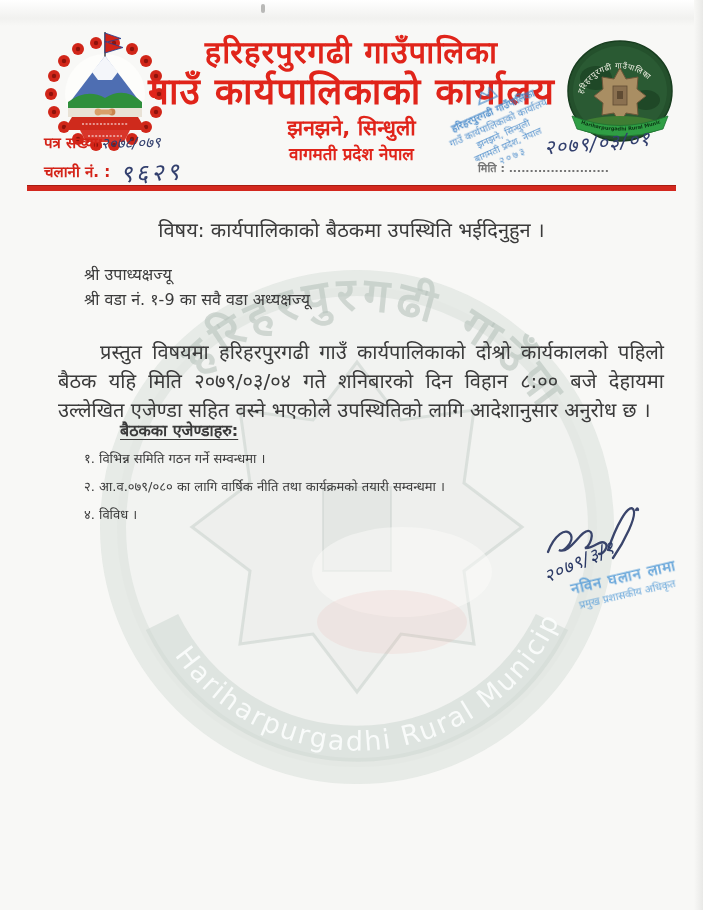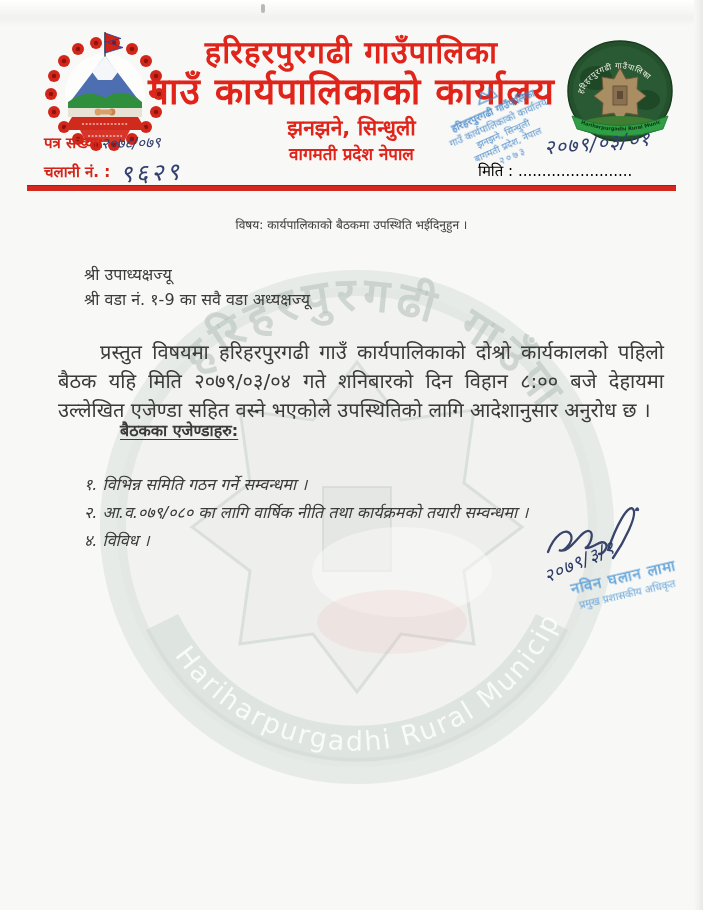--- a/index.html
+++ b/index.html
@@ -26,41 +26,41 @@
 
   .ref-row{position:absolute;left:44px;top:132px;white-space:nowrap;}
   .chalani-row{position:absolute;left:44px;top:155px;white-space:nowrap;}
   .red-label{color:#d42318;font-weight:bold;font-size:15px;}
   .ink{color:#33406e;}
   .hw-ref{font-size:15px;font-style:italic;margin-left:-3px;display:inline-block;transform:rotate(-1deg);}
   .hw-chalani{font-size:24px;font-style:italic;letter-spacing:3px;display:inline-block;
     transform:rotate(-3deg);margin-left:10px;vertical-align:-4px;}
   .hw-date{position:absolute;left:544px;top:129px;font-size:20px;font-style:italic;
     letter-spacing:1px;transform:rotate(-5deg);}
-  .miti-row{position:absolute;left:478px;top:160px;font-size:15px;color:#000000;font-weight:normal;}
+  .miti-row{position:absolute;left:478px;top:160px;font-size:11px;color:#737373;font-weight:bold;}
   .red-rule{position:absolute;left:27px;top:186px;width:649px;height:5px;background:#d3281e;
     box-shadow:0 -1px 0 #a81c11;}
 
   
   .hdr-stamp{position:absolute;left:419px;top:84px;width:160px;text-align:center;
     transform:rotate(-24deg);color:rgba(52,126,198,0.82);filter:blur(0.3px);line-height:1.25;}
   .hdr-stamp .s-line1{font-size:10px;font-weight:bold;}
   .hdr-stamp .s-line2{font-size:10px;}
   .hdr-stamp .s-line3{font-size:9.5px;}
   .hdr-stamp .s-line4{font-size:9.5px;}
   .hdr-stamp .s-line5{font-size:10px;letter-spacing:2px;}
 
   
-  .subject{position:absolute;left:0;top:216px;width:703px;text-align:center;font-size:12px;}
+  .subject{position:absolute;left:0;top:216px;width:703px;text-align:center;font-size:20px;}
   .addressees{position:absolute;left:84px;top:262px;font-size:16px;line-height:25px;}
   .paragraph{position:absolute;left:58px;top:338px;width:606px;font-size:20px;line-height:29px;
     text-align:justify;text-align-last:left;text-indent:42px;}
   .agenda-heading{position:absolute;left:120px;top:419px;font-size:16px;font-weight:bold;
     text-decoration:underline;text-underline-offset:3px;}
-  .agenda-list{position:absolute;left:84px;top:471px;font-size:16px;line-height:28px;font-style:italic;}
+  .agenda-list{position:absolute;left:84px;top:445px;font-size:13px;line-height:28px;}
 
   
   .sig-svg{position:absolute;left:540px;top:500px;}
   .sig-date{position:absolute;left:541px;top:549px;font-size:18px;font-style:italic;
     letter-spacing:1px;transform:rotate(-24deg);color:#2c3a66;}
   .officer-stamp{position:absolute;left:540px;top:567px;width:170px;text-align:center;
     transform:rotate(-13deg);color:rgba(92,160,216,0.9);filter:blur(0.35px);line-height:1.35;}
   .officer-name{font-size:15px;font-weight:bold;letter-spacing:1px;}
   .officer-title{font-size:10.5px;}
 

